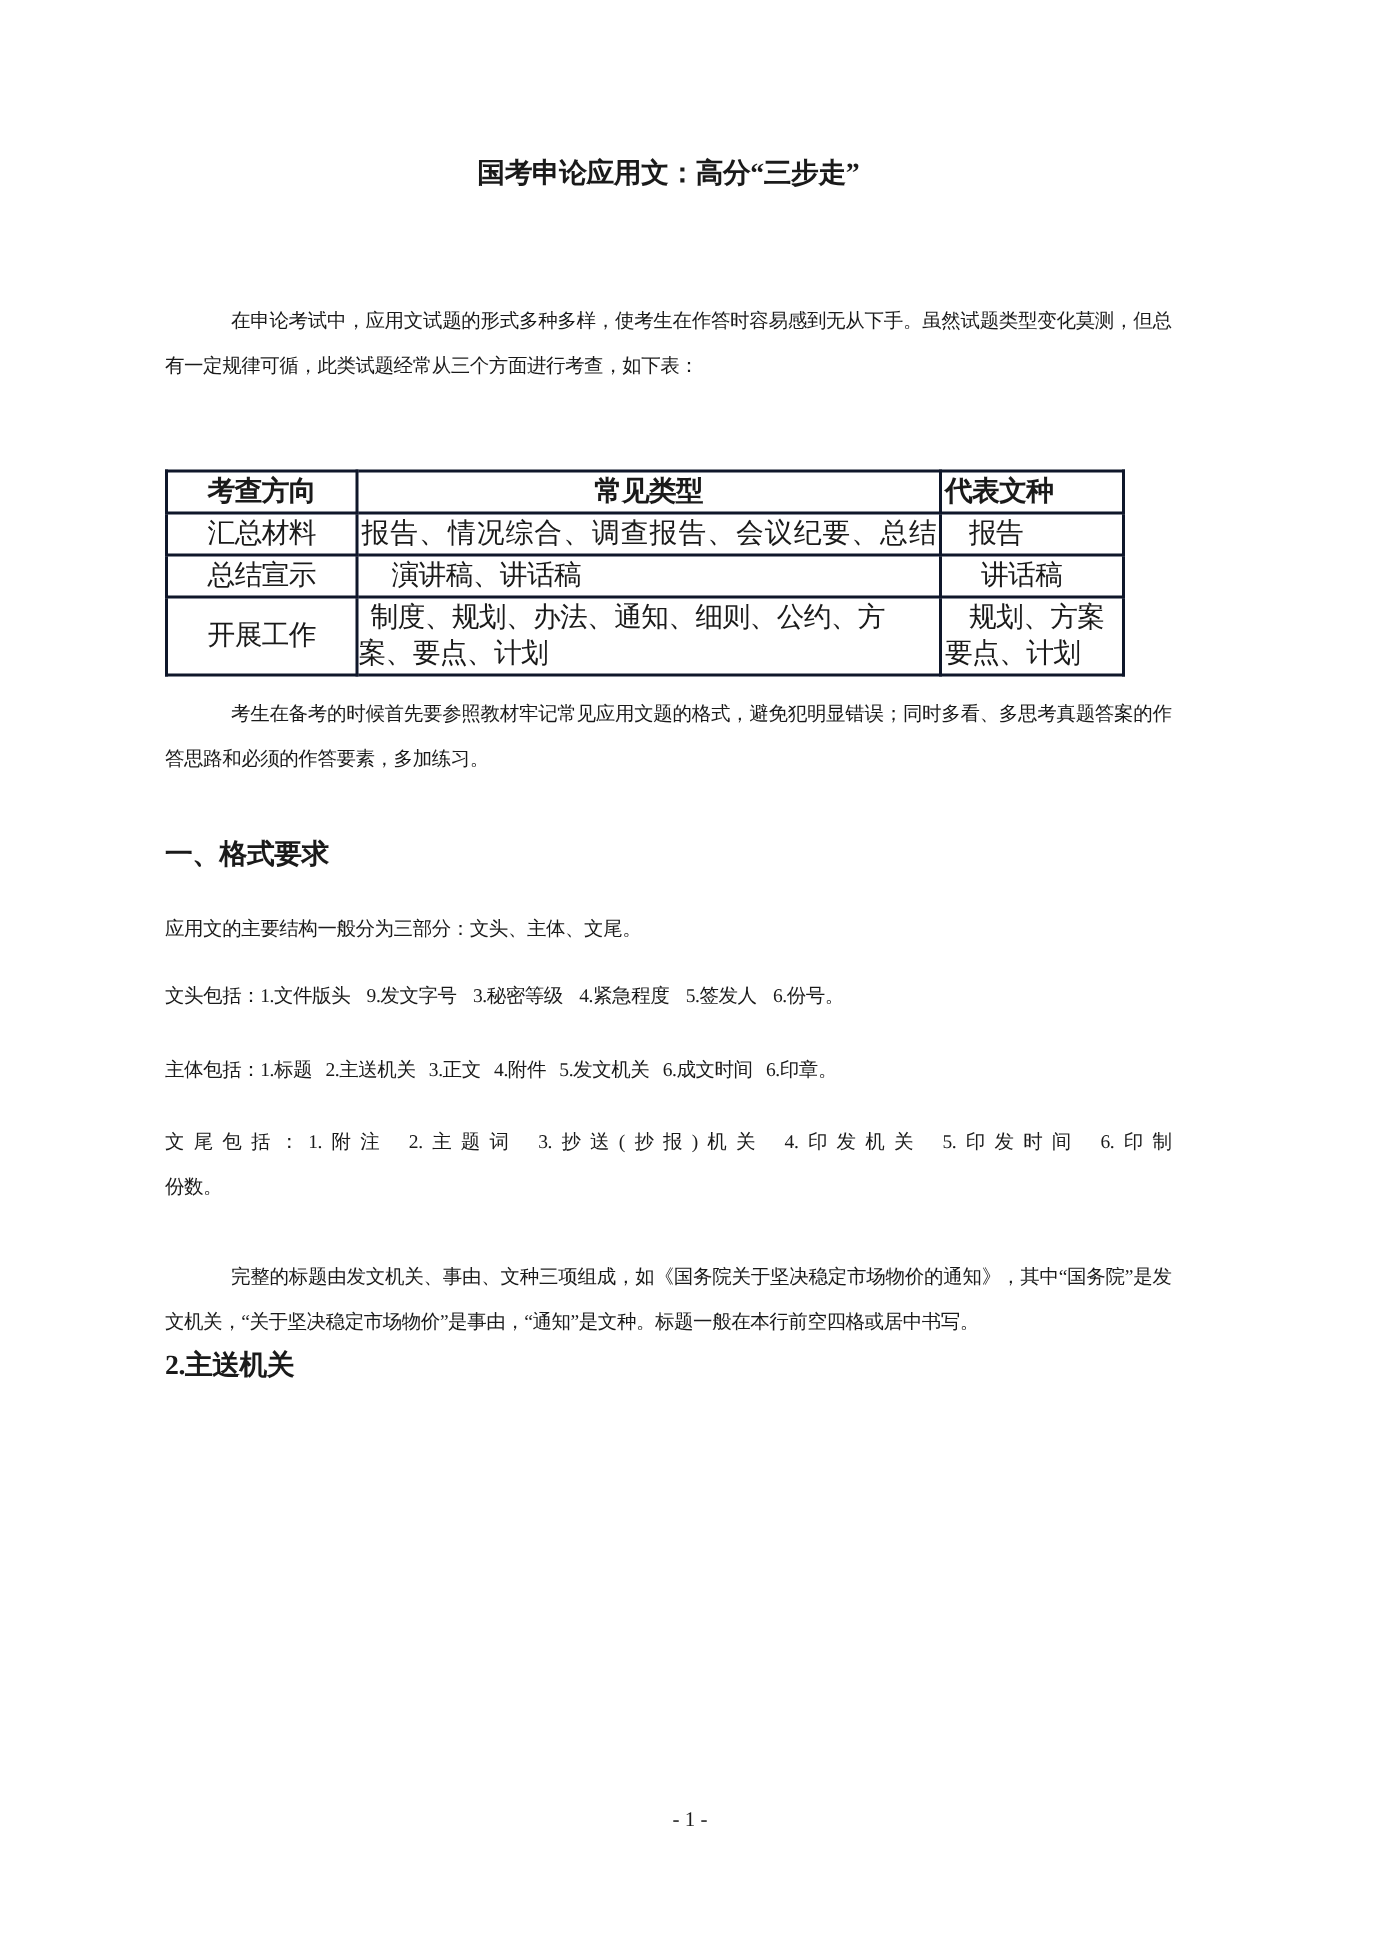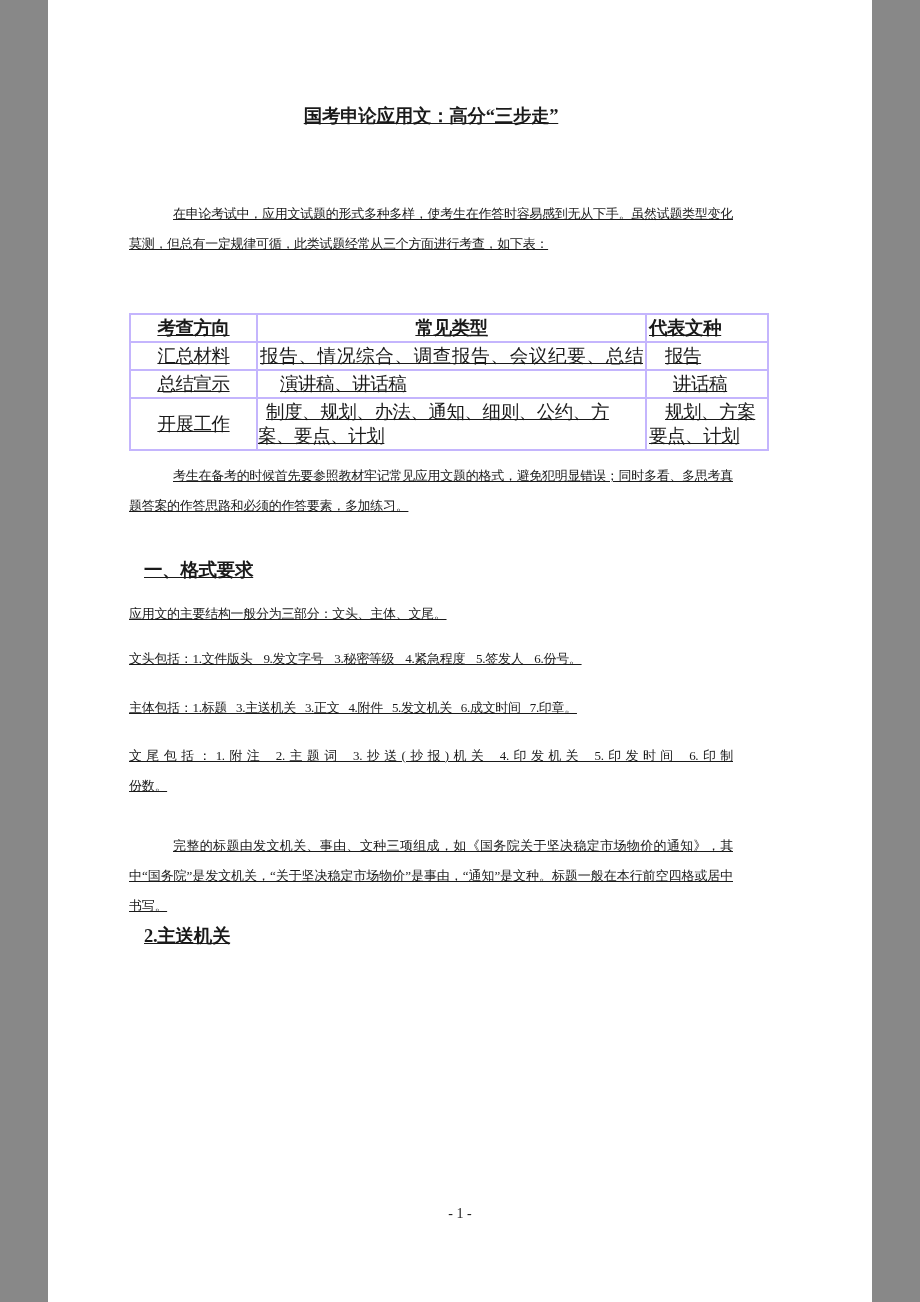--- a/index.html
+++ b/index.html
@@ -1,27 +1,26 @@
 <!DOCTYPE html>
 <html><head>
 <meta charset="utf-8">
 <style>
   html, body { margin: 0; padding: 0; background: #888; }
   .page {
     position: relative;
-    width: 824px;
+    width: 920px;
     height: 1302px;
     margin: 0 auto;
     background: #ffffff;
     box-sizing: border-box;
-    padding: 0 139px 0 81px;
+    padding: 0 139px 0 110px;
     font-family: "Liberation Serif", "DejaVu Serif", serif;
     color: #1a1a1a;
     overflow: hidden;
-    text-decoration: underline;
   }
   .page * { box-sizing: border-box; }
 
   .doc-title {
     margin: 102px 0 0 0;
     font-size: 18.5px;
     line-height: 28px;
     font-weight: bold;
     text-align: center;
     letter-spacing: -0.3px;
@@ -30,32 +29,32 @@
   .para {
     margin: 0;
     font-size: 13px;
     line-height: 30px;
     letter-spacing: -0.3px;
   }
   .j { text-align: justify; }
   .indent { text-indent: 44px; }
 
   .heading {
-    margin: 15px;
+    margin: 0;
     font-size: 18.5px;
     line-height: 28px;
     font-weight: bold;
     letter-spacing: -0.3px;
   }
 
   .mt-intro   { margin-top: 69px; }
   .mt-table   { margin-top: 54px; }
   .mt-note    { margin-top: 10px; }
   .mt-h-fmt   { margin-top: 35px; }
-  .mt-struct  { }
+  .mt-struct  { margin-top: 20px; }
   .mt-head    { margin-top: 15px; }
   .mt-body    { margin-top: 19px; }
   .mt-tail    { margin-top: 18px; }
   .mt-scope   { margin-top: 14px; }
   .mt-h-title { margin-top: 32px; }
   .mt-full    { margin-top: 30px; }
   .mt-h-recv  { margin-top: 1px; }
 
   .ws4 { word-spacing: 4px; }
   .ws6 { word-spacing: 6px; }
@@ -66,21 +65,21 @@
     width: 638px;
     border-collapse: collapse;
     table-layout: fixed;
     font-size: 18.5px;
     letter-spacing: -0.45px;
   }
   table.exam col.c1 { width: 127px; }
   table.exam col.c2 { width: 389px; }
   table.exam col.c3 { width: 122px; }
   table.exam th, table.exam td {
-    border: 2px solid #c4b5fd;
+    border: 2px solid #0f172a;
     line-height: 24px;
     padding: 1px 2px;
     vertical-align: middle;
     font-weight: normal;
   }
   table.exam th { font-weight: bold; }
   .cell-c { text-align: center; }
   .cell-l { text-align: left; }
   .cell-spread { text-align: justify; text-align-last: justify; padding: 1px 4px; }
   .ind8  { text-indent: 8px; padding-left: 0 !important; padding-right: 0 !important; }
@@ -142,21 +141,21 @@
   </table>
 
   <p class="para j indent mt-note">考生在备考的时候首先要参照教材牢记常见应用文题的格式，避免犯明显错误；同时多看、多思考真题答案的作答思路和必须的作答要素，多加练习。</p>
 
   <h2 class="heading mt-h-fmt">一、格式要求</h2>
 
   <p class="para mt-struct">应用文的主要结构一般分为三部分：文头、主体、文尾。</p>
 
   <p class="para ws8 mt-head">文头包括：1.文件版头 9.发文字号 3.秘密等级 4.紧急程度 5.签发人 6.份号。</p>
 
-  <p class="para ws6 mt-body">主体包括：1.标题 3.主送机关 3.正文 4.附件 5.发文机关 6.成文时间 7.印章。</p>
+  <p class="para ws6 mt-body">主体包括：1.标题 2.主送机关 3.正文 4.附件 5.发文机关 6.成文时间 6.印章。</p>
 
   <div class="para mt-tail">
     <div class="fill ws4">文尾包括：1.附注 2.主题词 3.抄送(抄报)机关 4.印发机关 5.印发时间 6.印制</div>
     <div>份数。</div>
   </div>
 
 
 
   <p class="para j indent mt-full">完整的标题由发文机关、事由、文种三项组成，如《国务院关于坚决稳定市场物价的通知》，其中“国务院”是发文机关，“关于坚决稳定市场物价”是事由，“通知”是文种。标题一般在本行前空四格或居中书写。</p>
 

